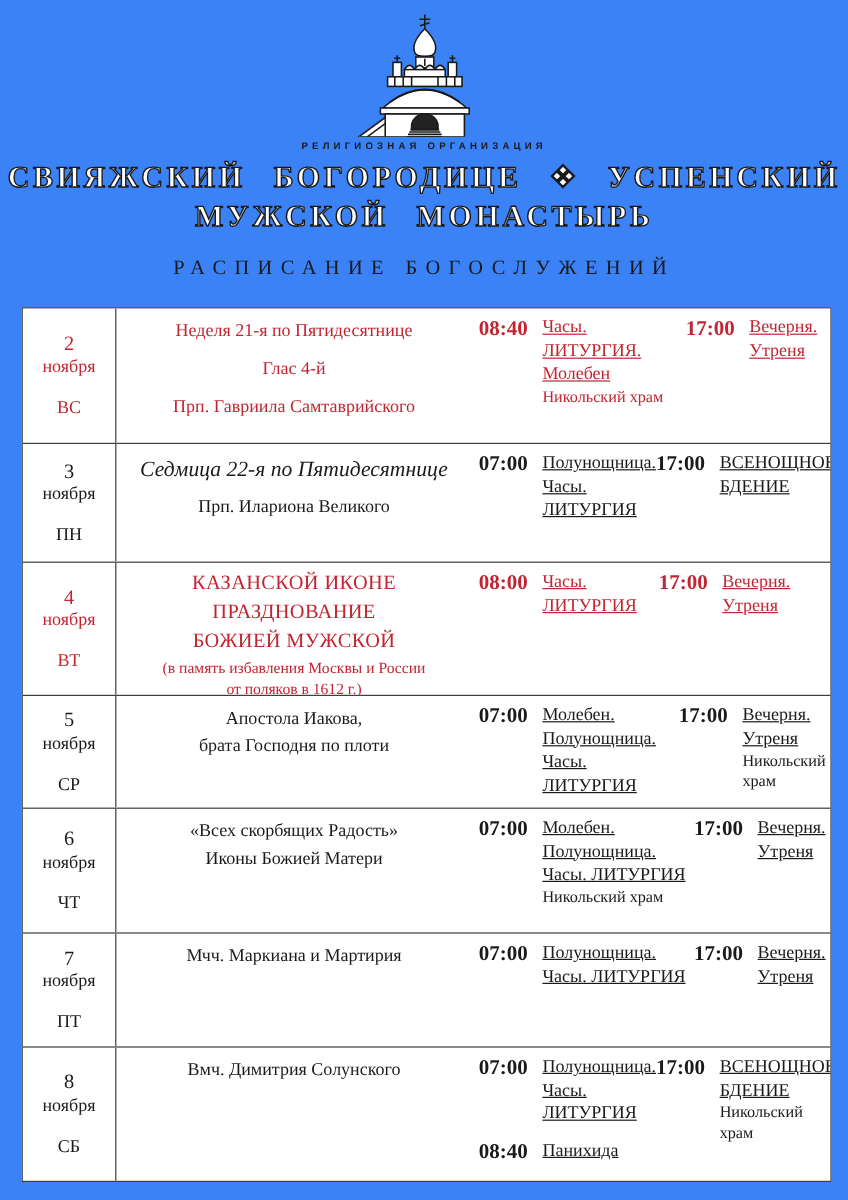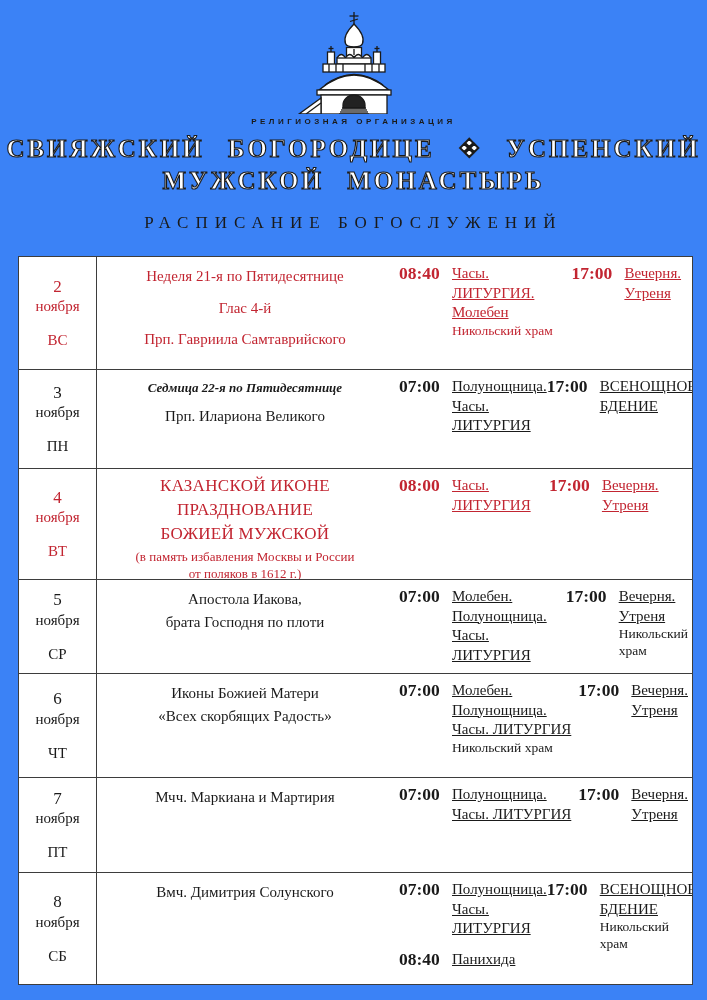--- a/index.html
+++ b/index.html
@@ -39,21 +39,21 @@
   }
   .date-num{font-size:17px;line-height:1.2;}
   .date-month{font-size:15px;line-height:1.25;}
   .date-weekday{font-size:15px;margin-top:16px;}
   .feast-col{
     width:296px;flex-shrink:0;box-sizing:border-box;
     text-align:center;padding:8px 6px 0 6px;
   }
   .feast-line{font-size:15px;line-height:1.5;}
   .row-0 .feast-line{margin-bottom:9px;}
-  .feast-line.week-bold-italic{font-weight:bold;font-style:italic;font-size:13px;margin-bottom:7px;}
+  .feast-line.week-bold-italic{font-weight:normal;font-style:italic;font-size:18px;margin-bottom:7px;}
   .feast-line.feast-caps{font-size:17px;line-height:1.4;letter-spacing:.3px;}
   .feast-line.note-small{font-size:13px;line-height:1.25;font-family:Liberation Serif, serif;}
   .feast-line.feast-caps + .feast-line.note-small{margin-top:4px;}
   .row-2 .feast-col{padding-top:5px;}
   .services-col{
     flex:1;box-sizing:border-box;display:flex;flex-direction:row;
     justify-content:space-between;padding:6px 4px 7px 6px;
   }
   .svc-group{display:flex;flex-direction:column;gap:10px;}
   .service{display:flex;align-items:flex-start;}
@@ -248,22 +248,22 @@
           </div>
         </div>
       </div>
       <div class="row row-4" style="height: 104px;">
         <div class="date-col">
           <div class="date-num">6</div>
           <div class="date-month">ноября</div>
           <div class="date-weekday">ЧТ</div>
         </div>
         <div class="feast-col">
+          <div class="feast-line normal">«Всех скорбящих Радость»</div>
           <div class="feast-line normal">Иконы Божией Матери</div>
-          <div class="feast-line normal">«Всех скорбящих Радость»</div>
         </div>
         <div class="services-col">
           <div class="svc-group">
             <div class="service">
               <span class="time">07:00</span>
               <span class="svc-text">
                 <span class="svc-line">Молебен. Полунощница. Часы. ЛИТУРГИЯ</span>
                 <span class="note">Никольский храм</span>
               </span>
             </div>

